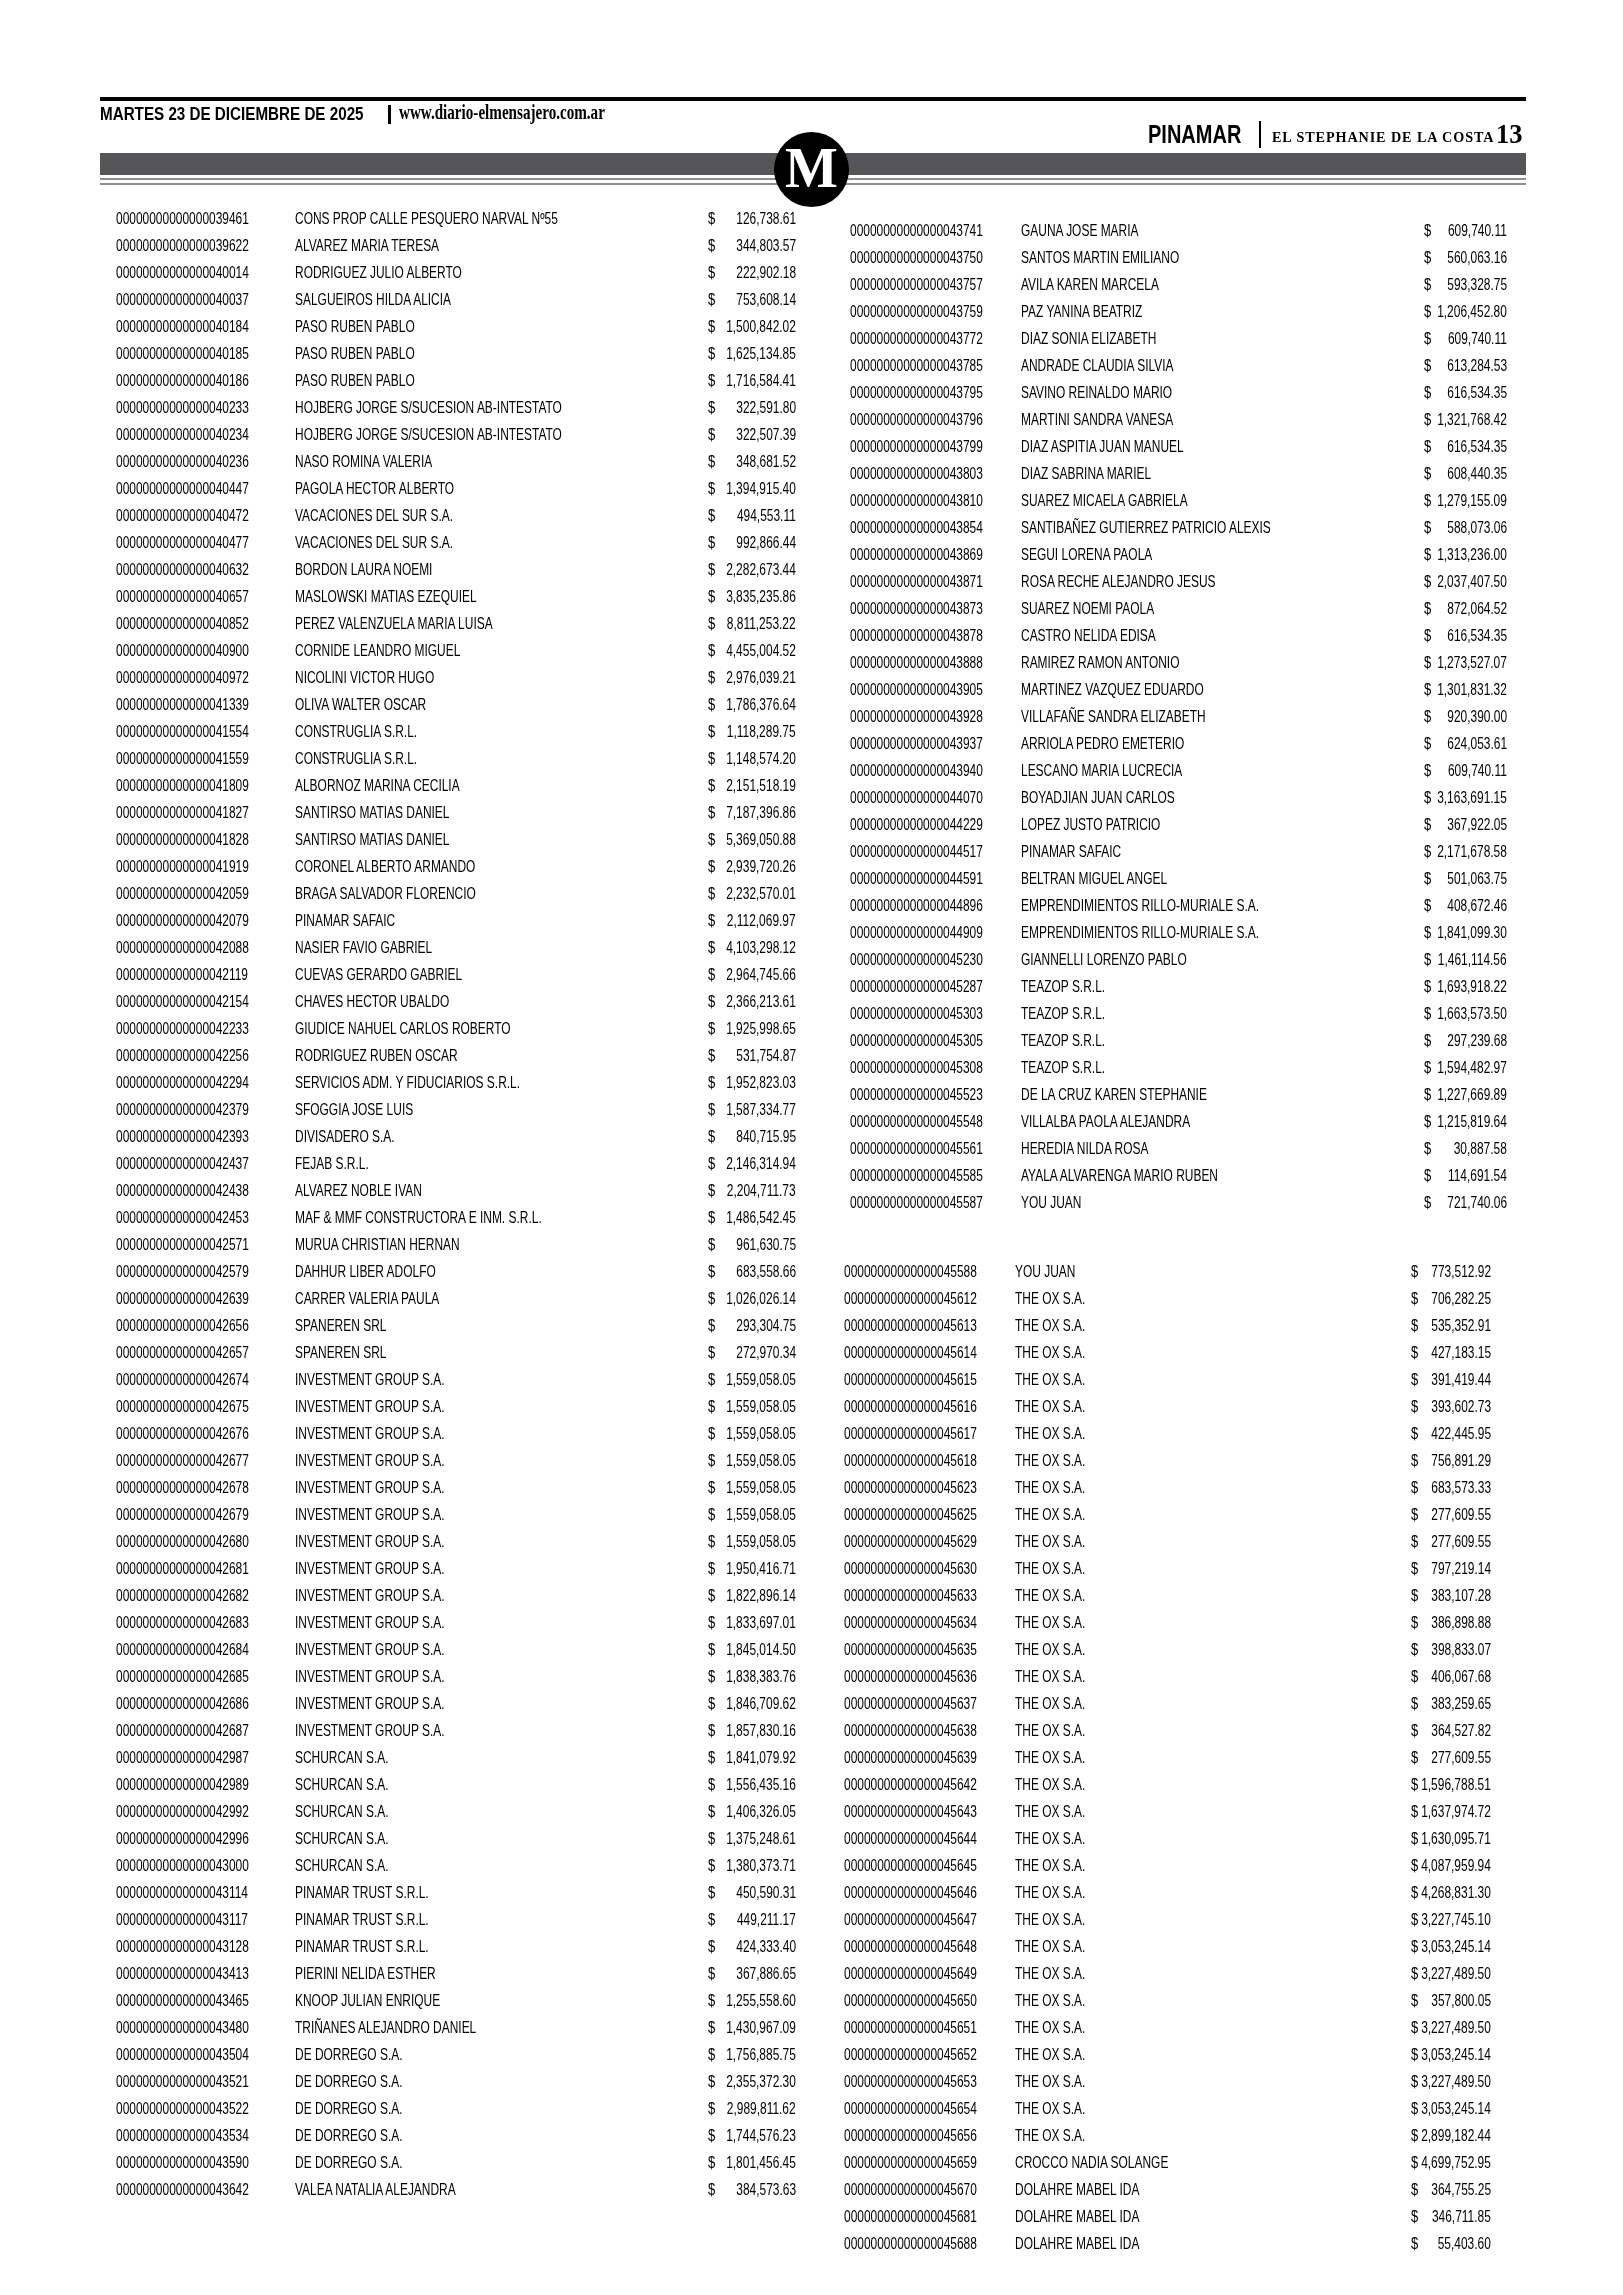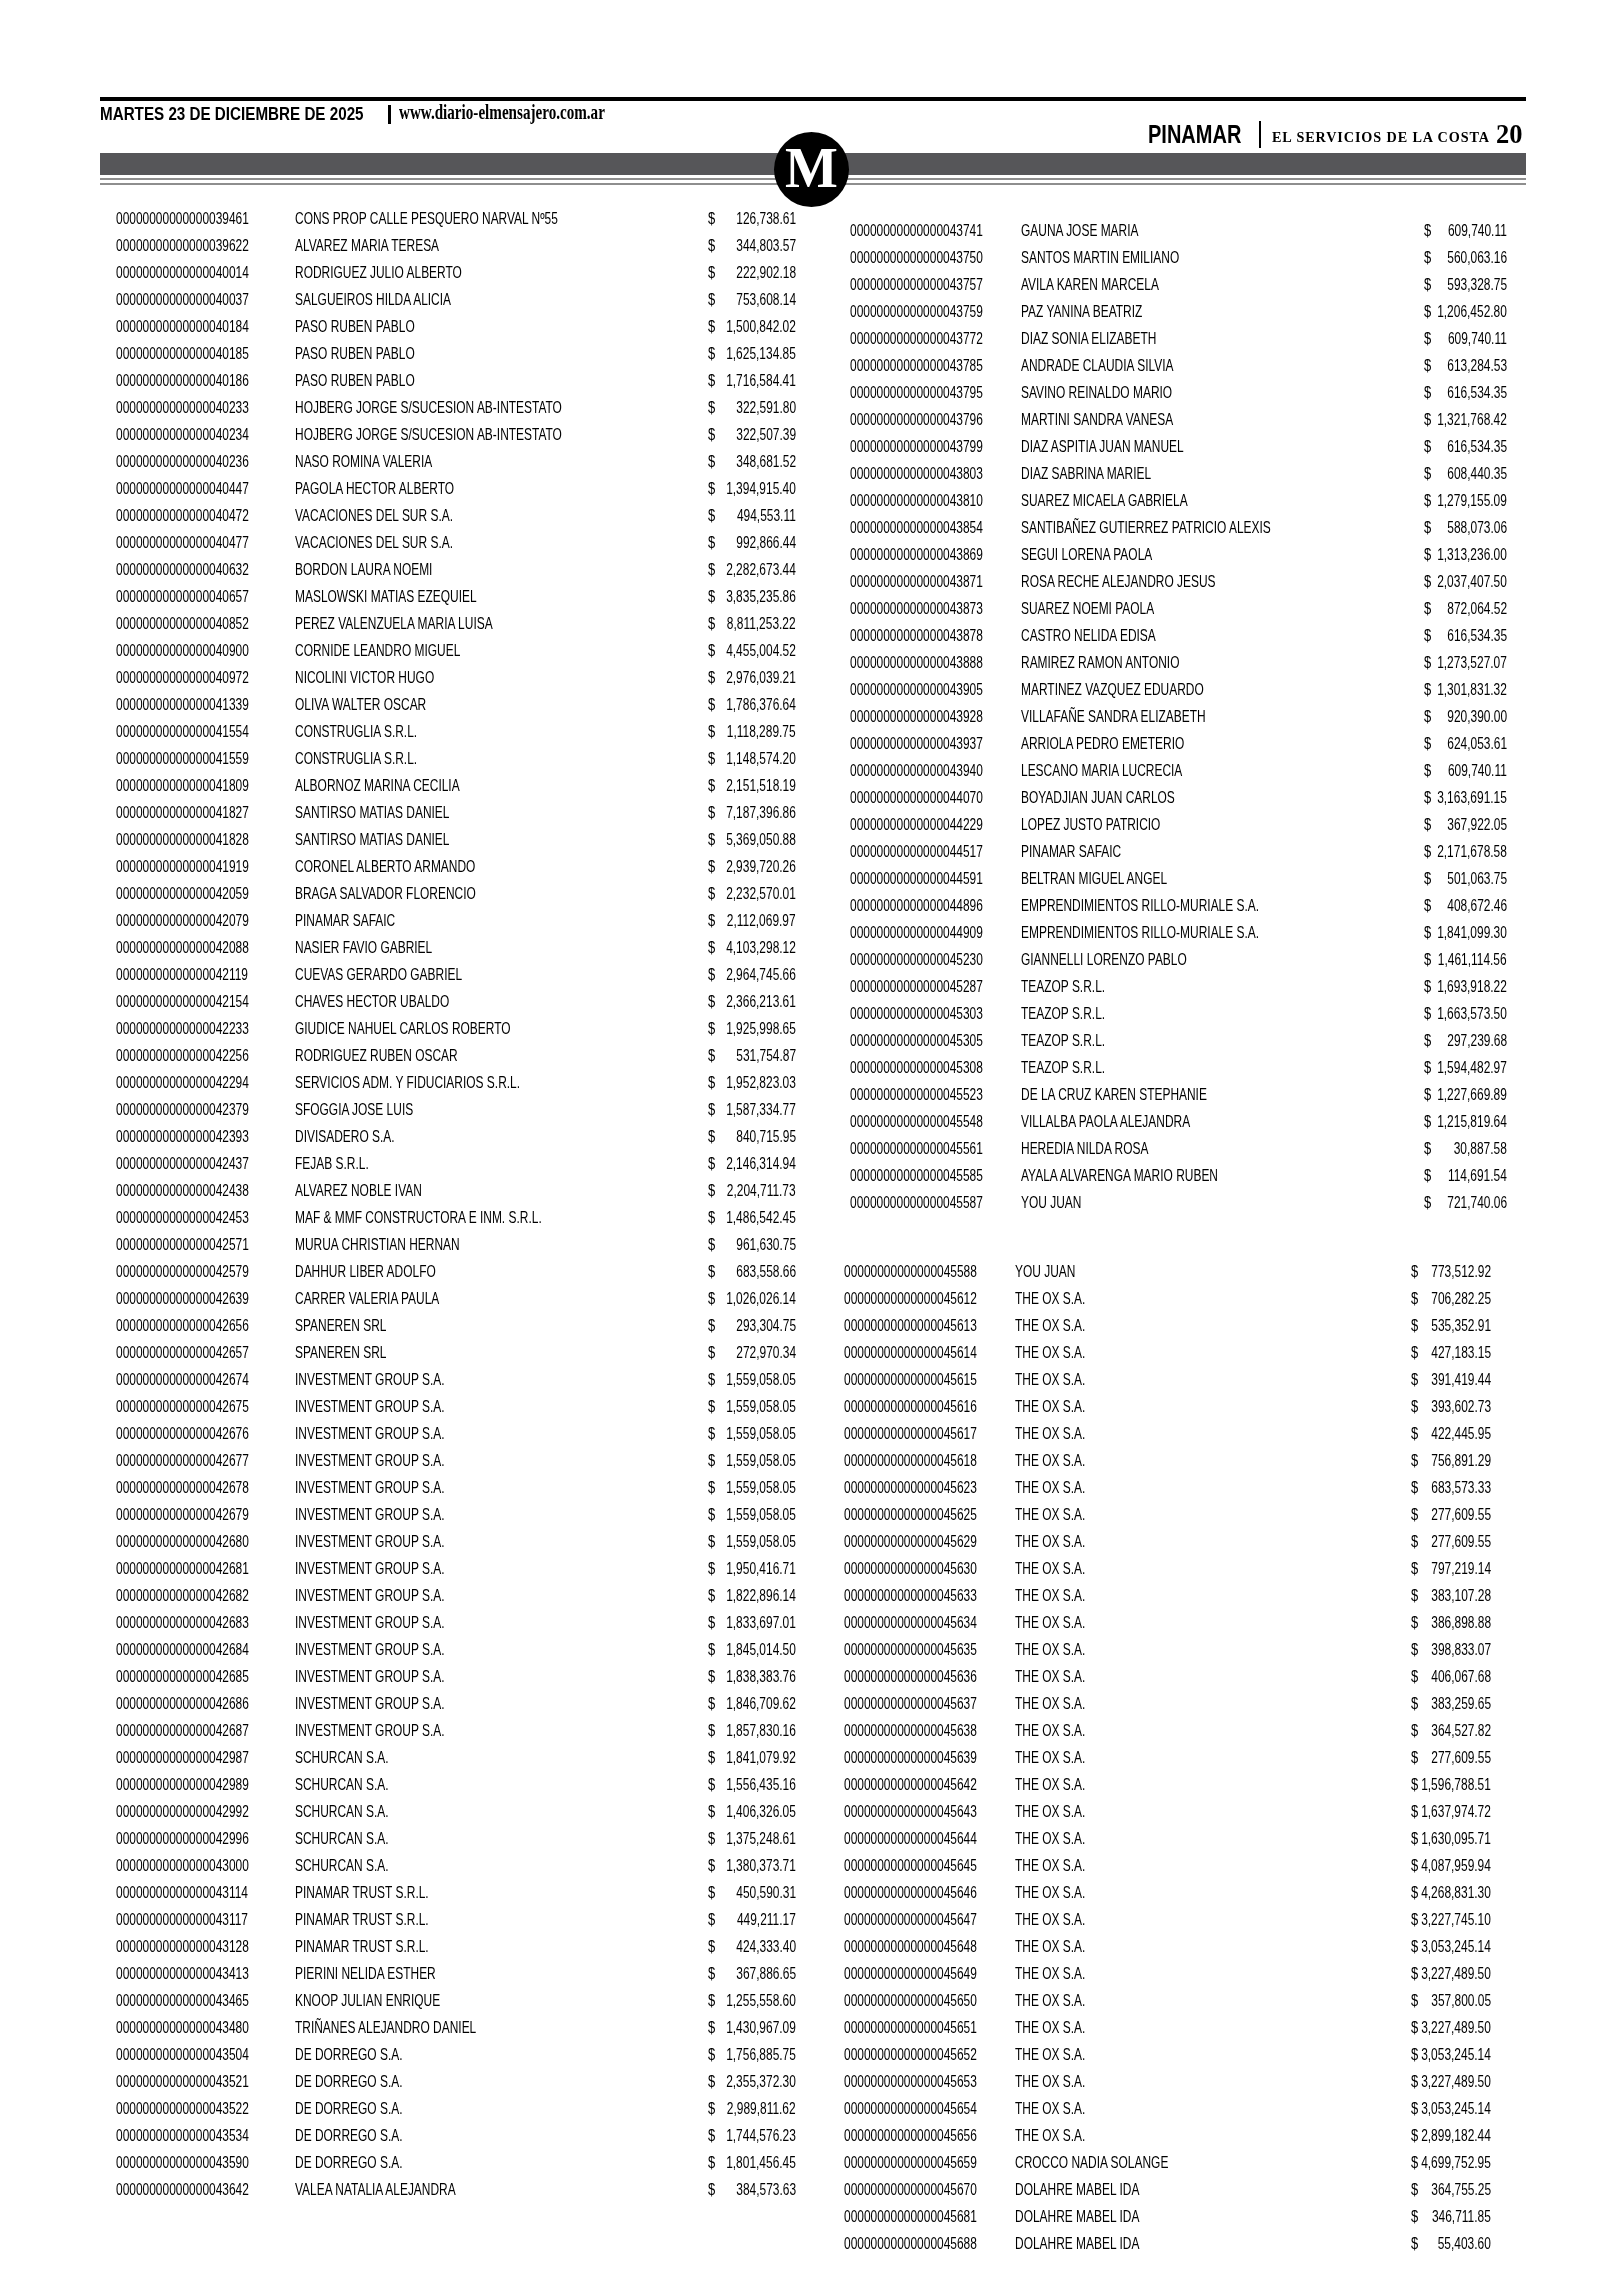--- a/index.html
+++ b/index.html
@@ -60,22 +60,22 @@
 <body>
 
 <div class="rule-top"></div>
 
 <div class="date-line">MARTES 23 DE DICIEMBRE DE 2025</div>
 <div class="sep-left"></div>
 <div class="website">www.diario-elmensajero.com.ar</div>
 
 <div class="city">PINAMAR</div>
 <div class="sep-right"></div>
-<div class="paper-name">EL SERVICIOS DE LA COSTA</div>
-<div class="page-num">20</div>
+<div class="paper-name">EL STEPHANIE DE LA COSTA</div>
+<div class="page-num">13</div>
 
 <div class="gray-bar"></div>
 <div class="thin-line-1"></div>
 <div class="thin-line-2"></div>
 
 <div class="logo">
   <span>M</span>
 </div>
 
 <div class="col col-left" id="col-left">

